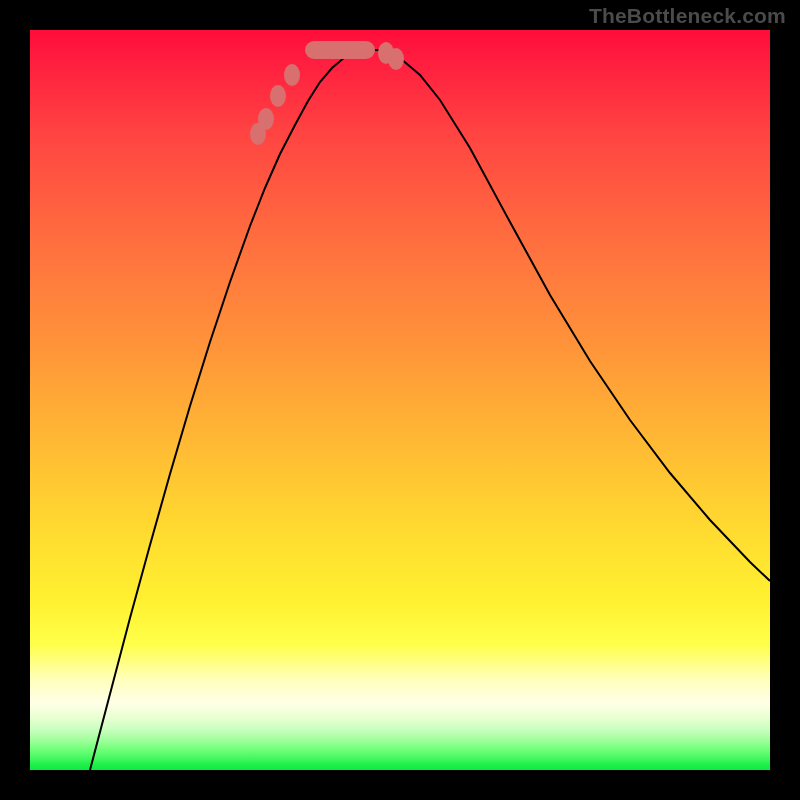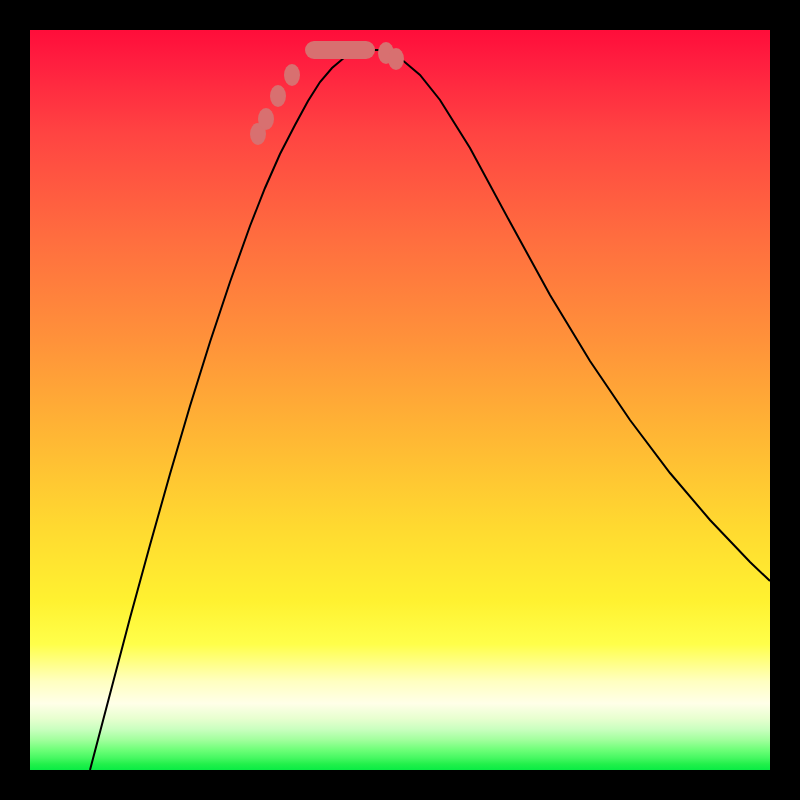--- a/index.html
+++ b/index.html
@@ -77,20 +77,21 @@
   }
   .trough-band {
     fill: #d87070;
     stroke: none;
   }
 </style>
 </head>
 <body>
 
 <div class="frame">
+  <div class="watermark">TheBottleneck.com</div>
   <div class="plot-area">
     <div class="gradient-bg"></div>
     <svg class="overlay" viewBox="0 0 740 740" preserveAspectRatio="none">
       <path class="curve" d="M60 740 L80 664 L100 588 L120 515 L140 444 L160 376 L180 312 L200 252 L220 196 L235 158 L250 124 L265 95 L278 71 L290 52 L302 38 L315 27 L330 20 L350 20 L370 28 L390 45 L410 70 L440 118 L480 192 L520 265 L560 331 L600 390 L640 443 L680 490 L720 532 L740 551"></path>
       <g>
         <rect class="trough-band" y="11" height="18" width="70" x="275" rx="9"></rect>
       </g>
       <g>
           <ellipse class="marker" cx="228" cy="104" rx="8" ry="11"></ellipse>
           <ellipse class="marker" cx="236" cy="89" rx="8" ry="11"></ellipse>

